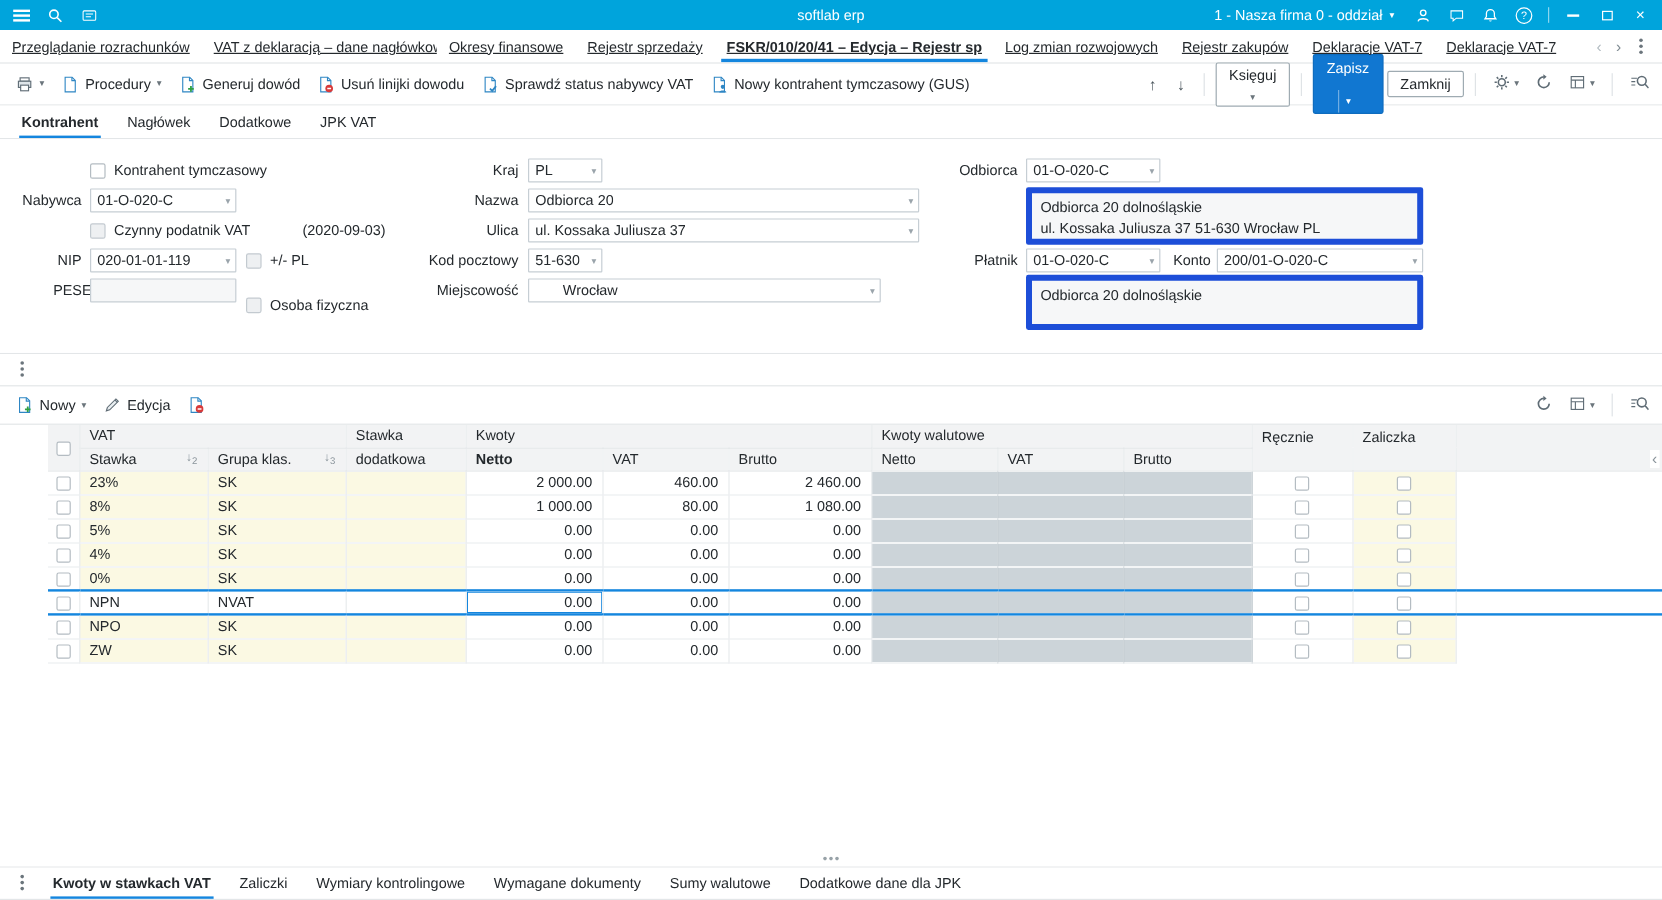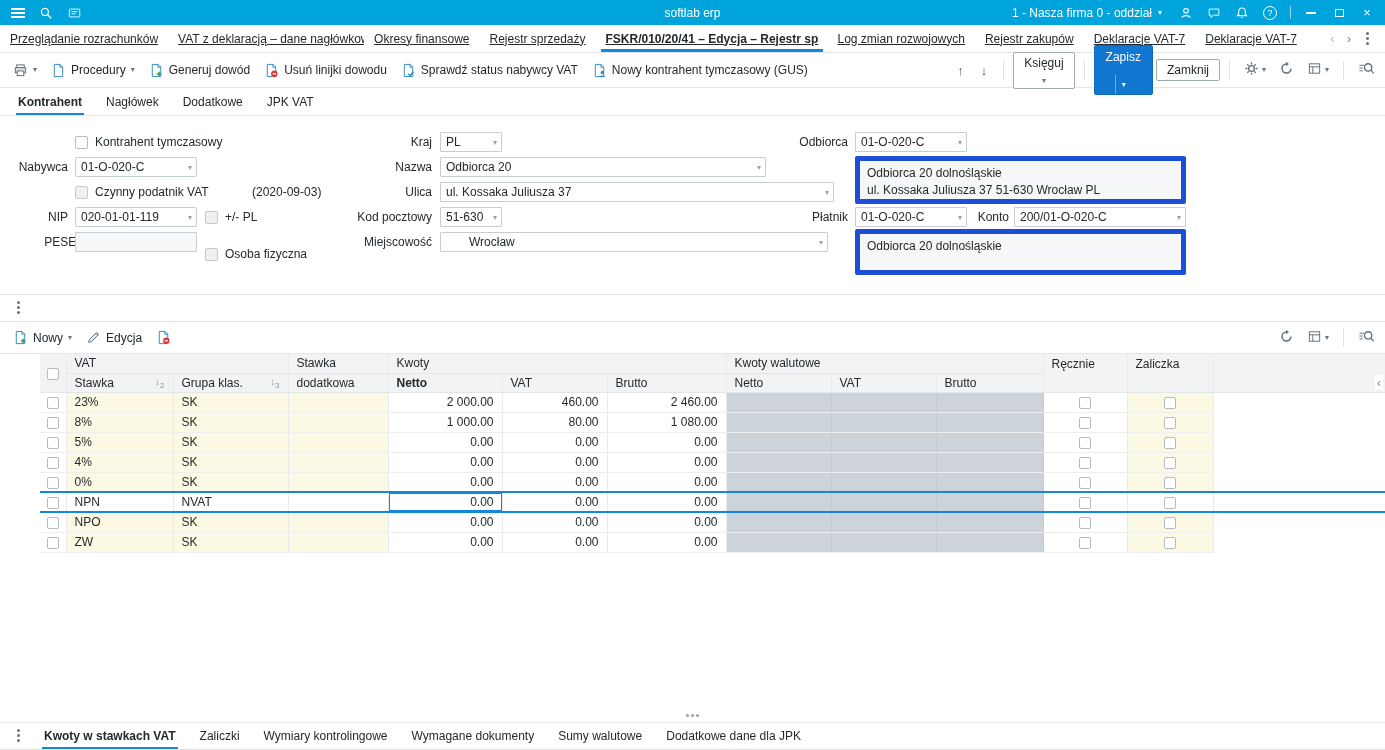--- a/index.html
+++ b/index.html
@@ -337,31 +337,31 @@
   <div class="f-select" style="left:440px; top:16px; width:62px;">
     <span class="val">PL</span>
       <span class="chevron">▾</span>
   </div>
   <div class="f-label" style="left:330px; top:41px; width:102px;">Nazwa</div>
   <div class="f-select" style="left:440px; top:41px; width:326px;">
     <span class="val">Odbiorca 20</span>
       <span class="chevron">▾</span>
   </div>
   <div class="f-label" style="left:330px; top:66px; width:102px;">Ulica</div>
-  <div class="f-select" style="left:440px; top:66px; width:394px;">
+  <div class="f-select" style="left:440px; top:66px; width:326px;">
     <span class="val">ul. Kossaka Juliusza 37</span>
       <span class="chevron">▾</span>
   </div>
   <div class="f-label" style="left:330px; top:91px; width:102px;">Kod pocztowy</div>
   <div class="f-select" style="left:440px; top:91px; width:62px;">
     <span class="val">51-630</span>
       <span class="chevron">▾</span>
   </div>
   <div class="f-label" style="left:330px; top:116px; width:102px;">Miejscowość</div>
-  <div class="f-select" style="left:440px; top:116px; width:388px;padding-left:28px;">
+  <div class="f-select" style="left:440px; top:116px; width:294px;padding-left:28px;">
     <span class="val">Wrocław</span>
       <span class="chevron">▾</span>
   </div>
 
   <div class="f-label" style="left:770px; top:16px; width:78px;">Odbiorca</div>
   <div class="f-select" style="left:855px; top:16px; width:112px;">
     <span class="val">01-O-020-C</span>
       <span class="chevron">▾</span>
   </div>
   <div class="f-info" style="left:855px; top:40px; width:331px; height:48px;">Odbiorca 20 dolnośląskie

